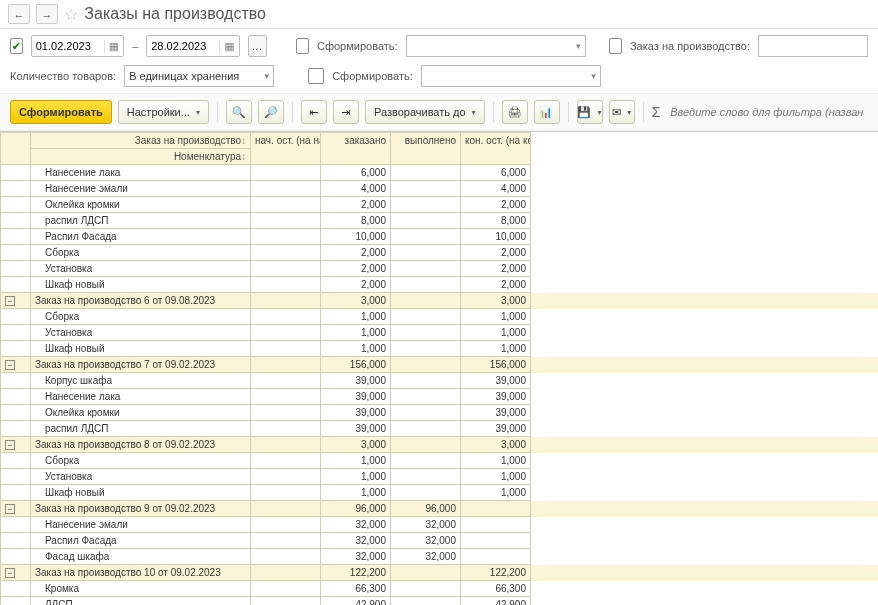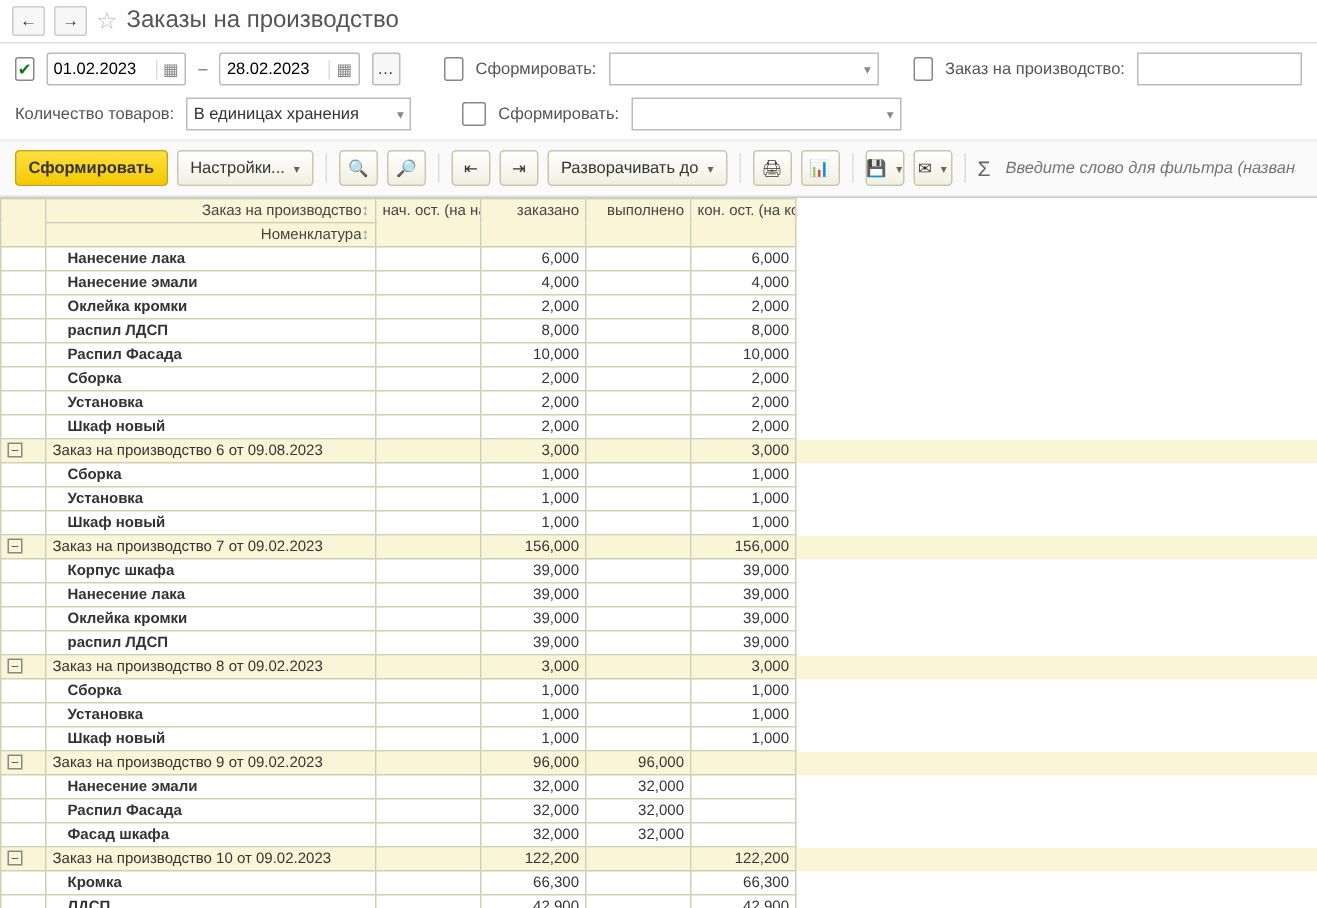--- a/index.html
+++ b/index.html
@@ -148,21 +148,21 @@
     vertical-align: top;
   }
   .col-tree { width: 30px; }
   .col-name { width: 220px; }
   .col-n1 { width: 70px; text-align: right; }
   .col-n2 { width: 70px; text-align: right; }
   .col-n3 { width: 70px; text-align: right; }
   .col-n4 { width: 70px; text-align: right; }
   .num { text-align: right; }
   .group-row td { background: #faf5d6; }
-  .indent1 { padding-left: 14px; font-weight: bold; }
+  .indent1 { padding-left: 14px; }
   .treebox {
     display: inline-block;
     width: 10px; height: 10px;
     border: 1px solid #888;
     text-align: center;
     line-height: 8px;
     font-size: 9px;
     color: #555;
     margin-right: 2px;
   }

